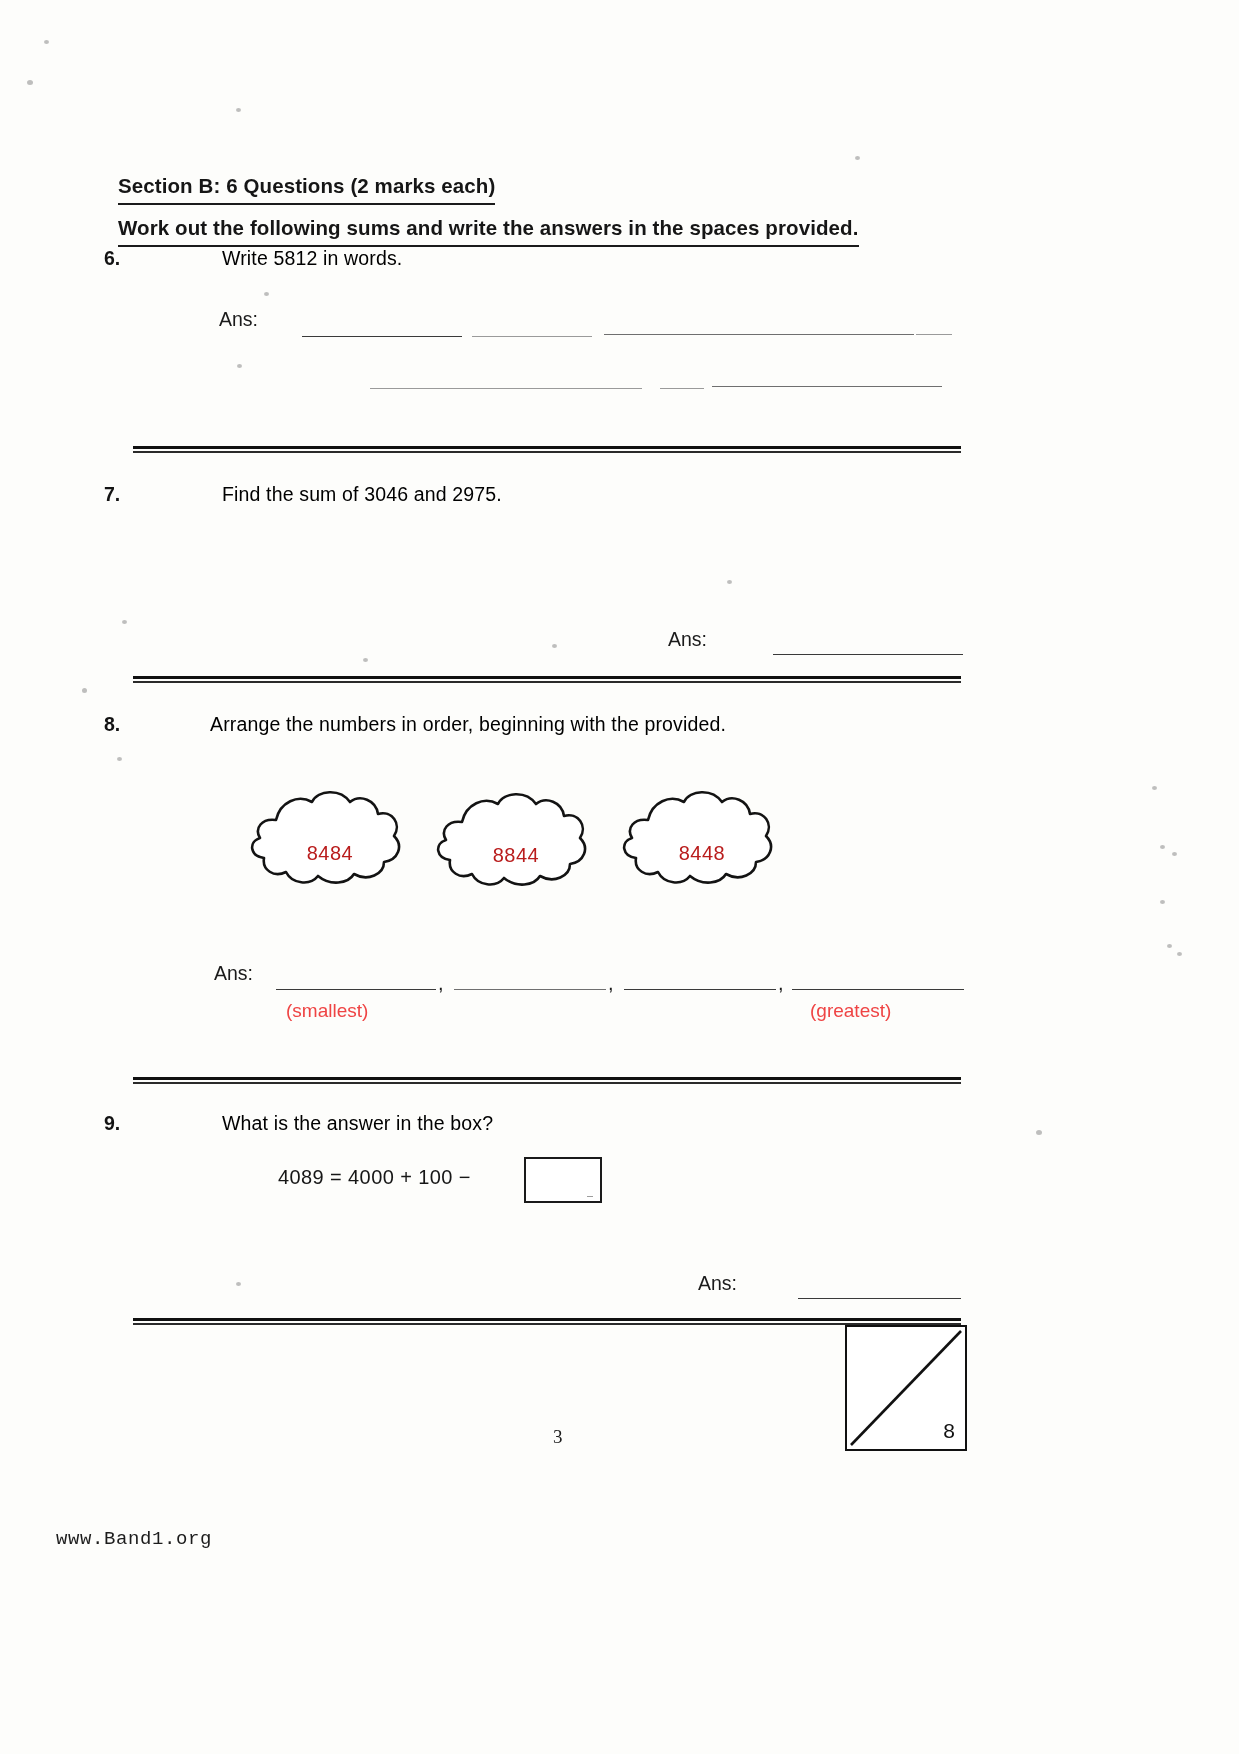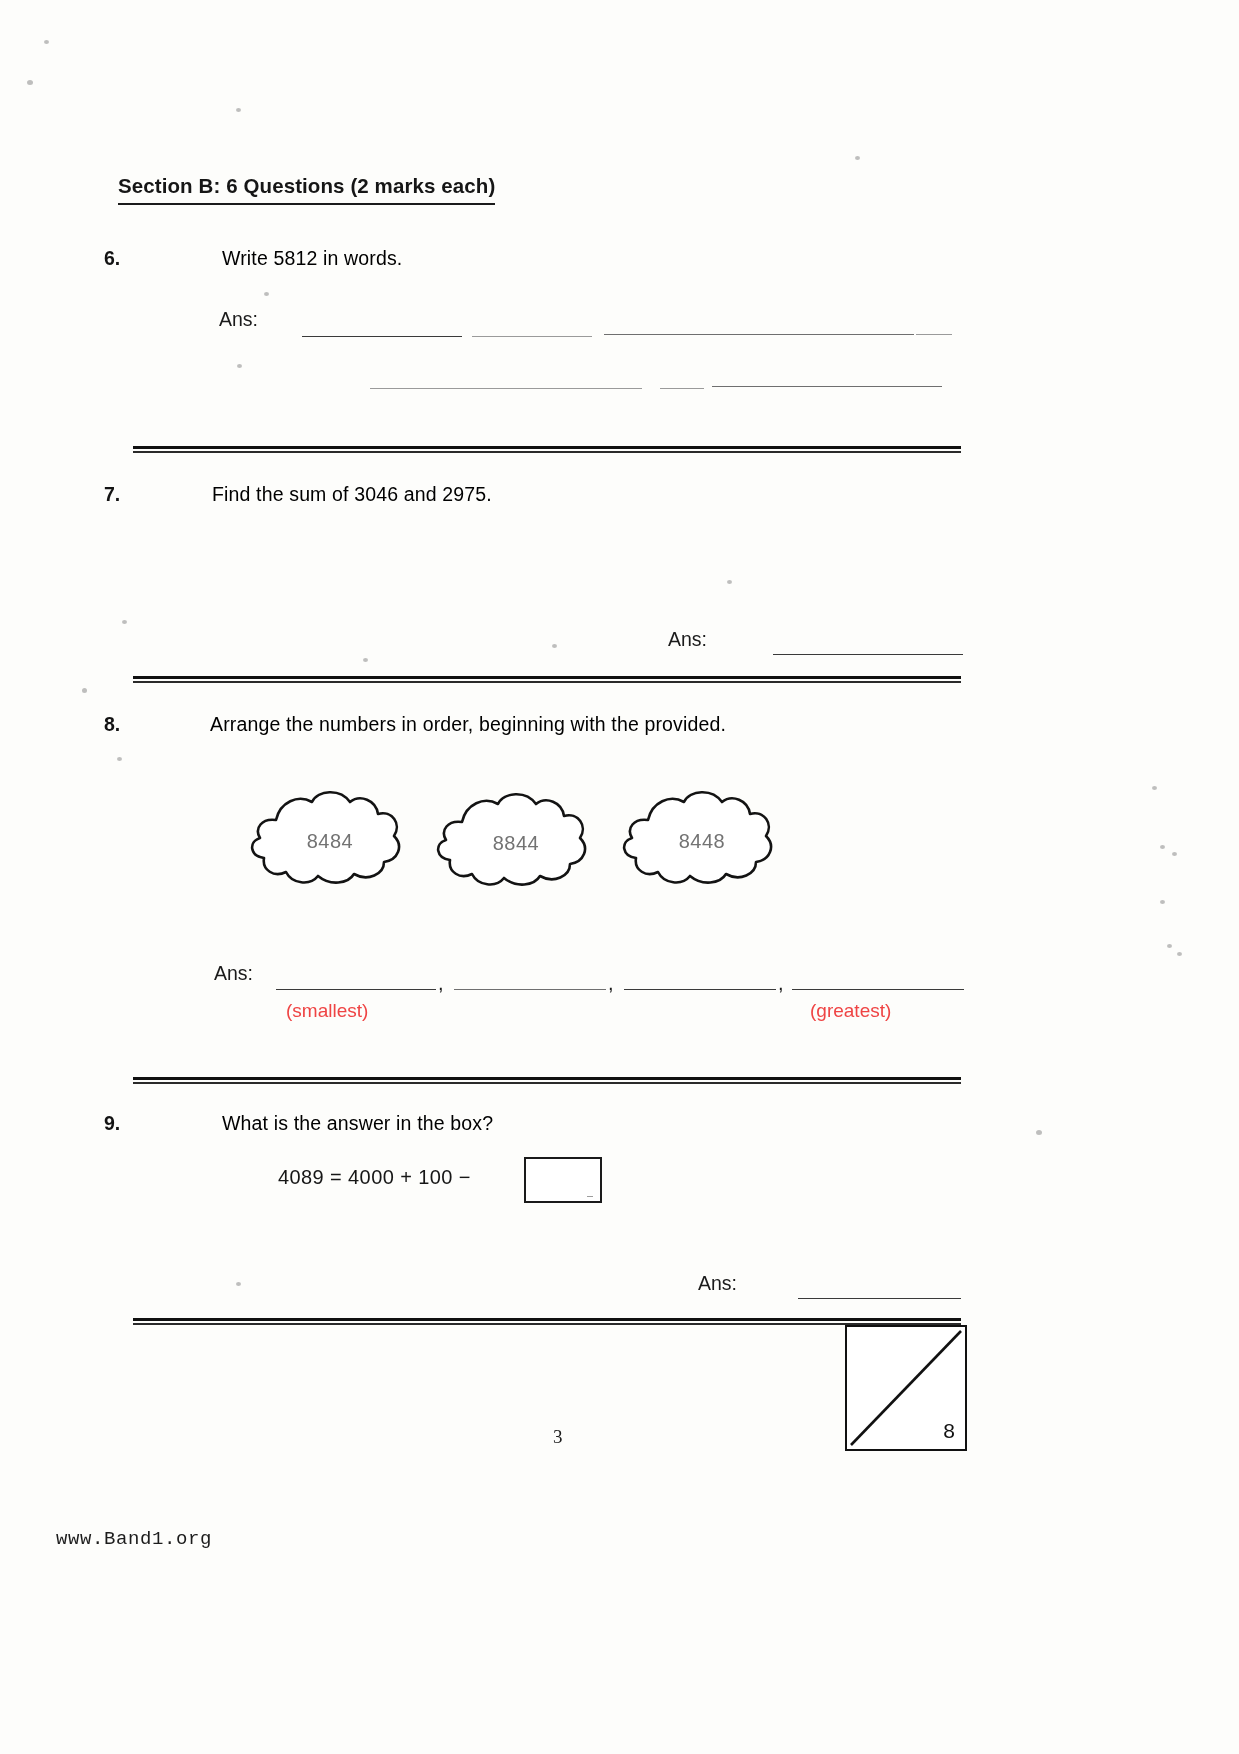--- a/index.html
+++ b/index.html
@@ -89,28 +89,28 @@
     height: 130px;
   }
   .cloud {
     position: absolute;
     width: 180px;
     height: 120px;
   }
   .cloud svg { display: block; }
   .cloud .val {
     position: absolute;
-    left: 0; top: 5px;
+    left: 0; top: 17px;
     width: 180px; height: 120px;
     display: flex;
     align-items: center;
     justify-content: center;
     font-size: 20px;
     letter-spacing: .5px;
-    color: #737373;
+    color: #b91c1c;
   }
 
   
   .q8ans { position: absolute; left: 214px; top: 962px; width: 760px; height: 70px; }
   .q8ans .lbl { position: absolute; left: 0; top: 0; font-size: 19.5px; }
   .q8ans .comma { position: absolute; font-size: 20px; color: #1b1b1b; }
   .q8ans .cap { position: absolute; font-size: 19px; color: #ef4444; }
 
   
   .eq {
@@ -198,41 +198,42 @@
   <div class="speck" style="left:1167px;top:944px; width:5px;  height:4px;"></div>
   <div class="speck" style="left:1177px;top:952px; width:5px;  height:4px;"></div>
   <div class="speck" style="left:1036px;top:1130px;width:6px;  height:5px;"></div>
   <div class="speck" style="left:236px; top:1282px;width:5px;  height:4px;"></div>
   <div class="speck" style="left:122px; top:620px; width:5px;  height:4px;"></div>
   <div class="speck" style="left:117px; top:757px; width:5px;  height:4px;"></div>
   <div class="speck" style="left:552px; top:644px; width:5px;  height:4px;"></div>
 
   <div class="sec-head">
     <div class="l1">Section B: 6 Questions (2 marks each)</div><br>
+    <div class="l2">Work out the following sums and write the answers in the spaces provided.</div>
   </div>
 
   <div class="qnum" style="left:104px; top:247px;">6.</div>
   <div class="qtext" style="left:222px; top:247px;">Write 5812 in words.</div>
 
   <div class="ans-label" style="left:219px; top:308px;">Ans:</div>
 
   <div class="rule" style="left:302px; top:336px; width:160px;"></div>
   <div class="rule faint" style="left:472px; top:336px; width:120px;"></div>
   <div class="rule light" style="left:604px; top:334px; width:310px;"></div>
   <div class="rule faint" style="left:916px; top:334px; width:36px;"></div>
 
   <div class="rule faint" style="left:370px; top:388px; width:272px;"></div>
   <div class="rule faint" style="left:660px; top:388px; width:44px;"></div>
   <div class="rule light" style="left:712px; top:386px; width:230px;"></div>
 
   <div class="sep" style="left:133px; top:446px; width:828px;"></div>
   <div class="sep thin" style="left:133px; top:451px; width:828px;"></div>
 
   <div class="qnum" style="left:104px; top:483px;">7.</div>
-  <div class="qtext" style="left:212px; top:483px;text-align:right;">Find the sum of 3046 and 2975.</div>
+  <div class="qtext" style="left:222px; top:483px;text-align:right;">Find the sum of 3046 and 2975.</div>
 
   <div class="ans-label" style="left:668px; top:628px;">Ans:</div>
   <div class="rule" style="left:773px; top:654px; width:190px;"></div>
 
   <div class="sep" style="left:133px; top:676px; width:828px;"></div>
   <div class="sep thin" style="left:133px; top:681px; width:828px;"></div>
 
   <div class="qnum" style="left:104px; top:713px;">8.</div>
   <div class="qtext" style="left:210px; top:713px;">Arrange the numbers in order, beginning with the provided.</div>
 

